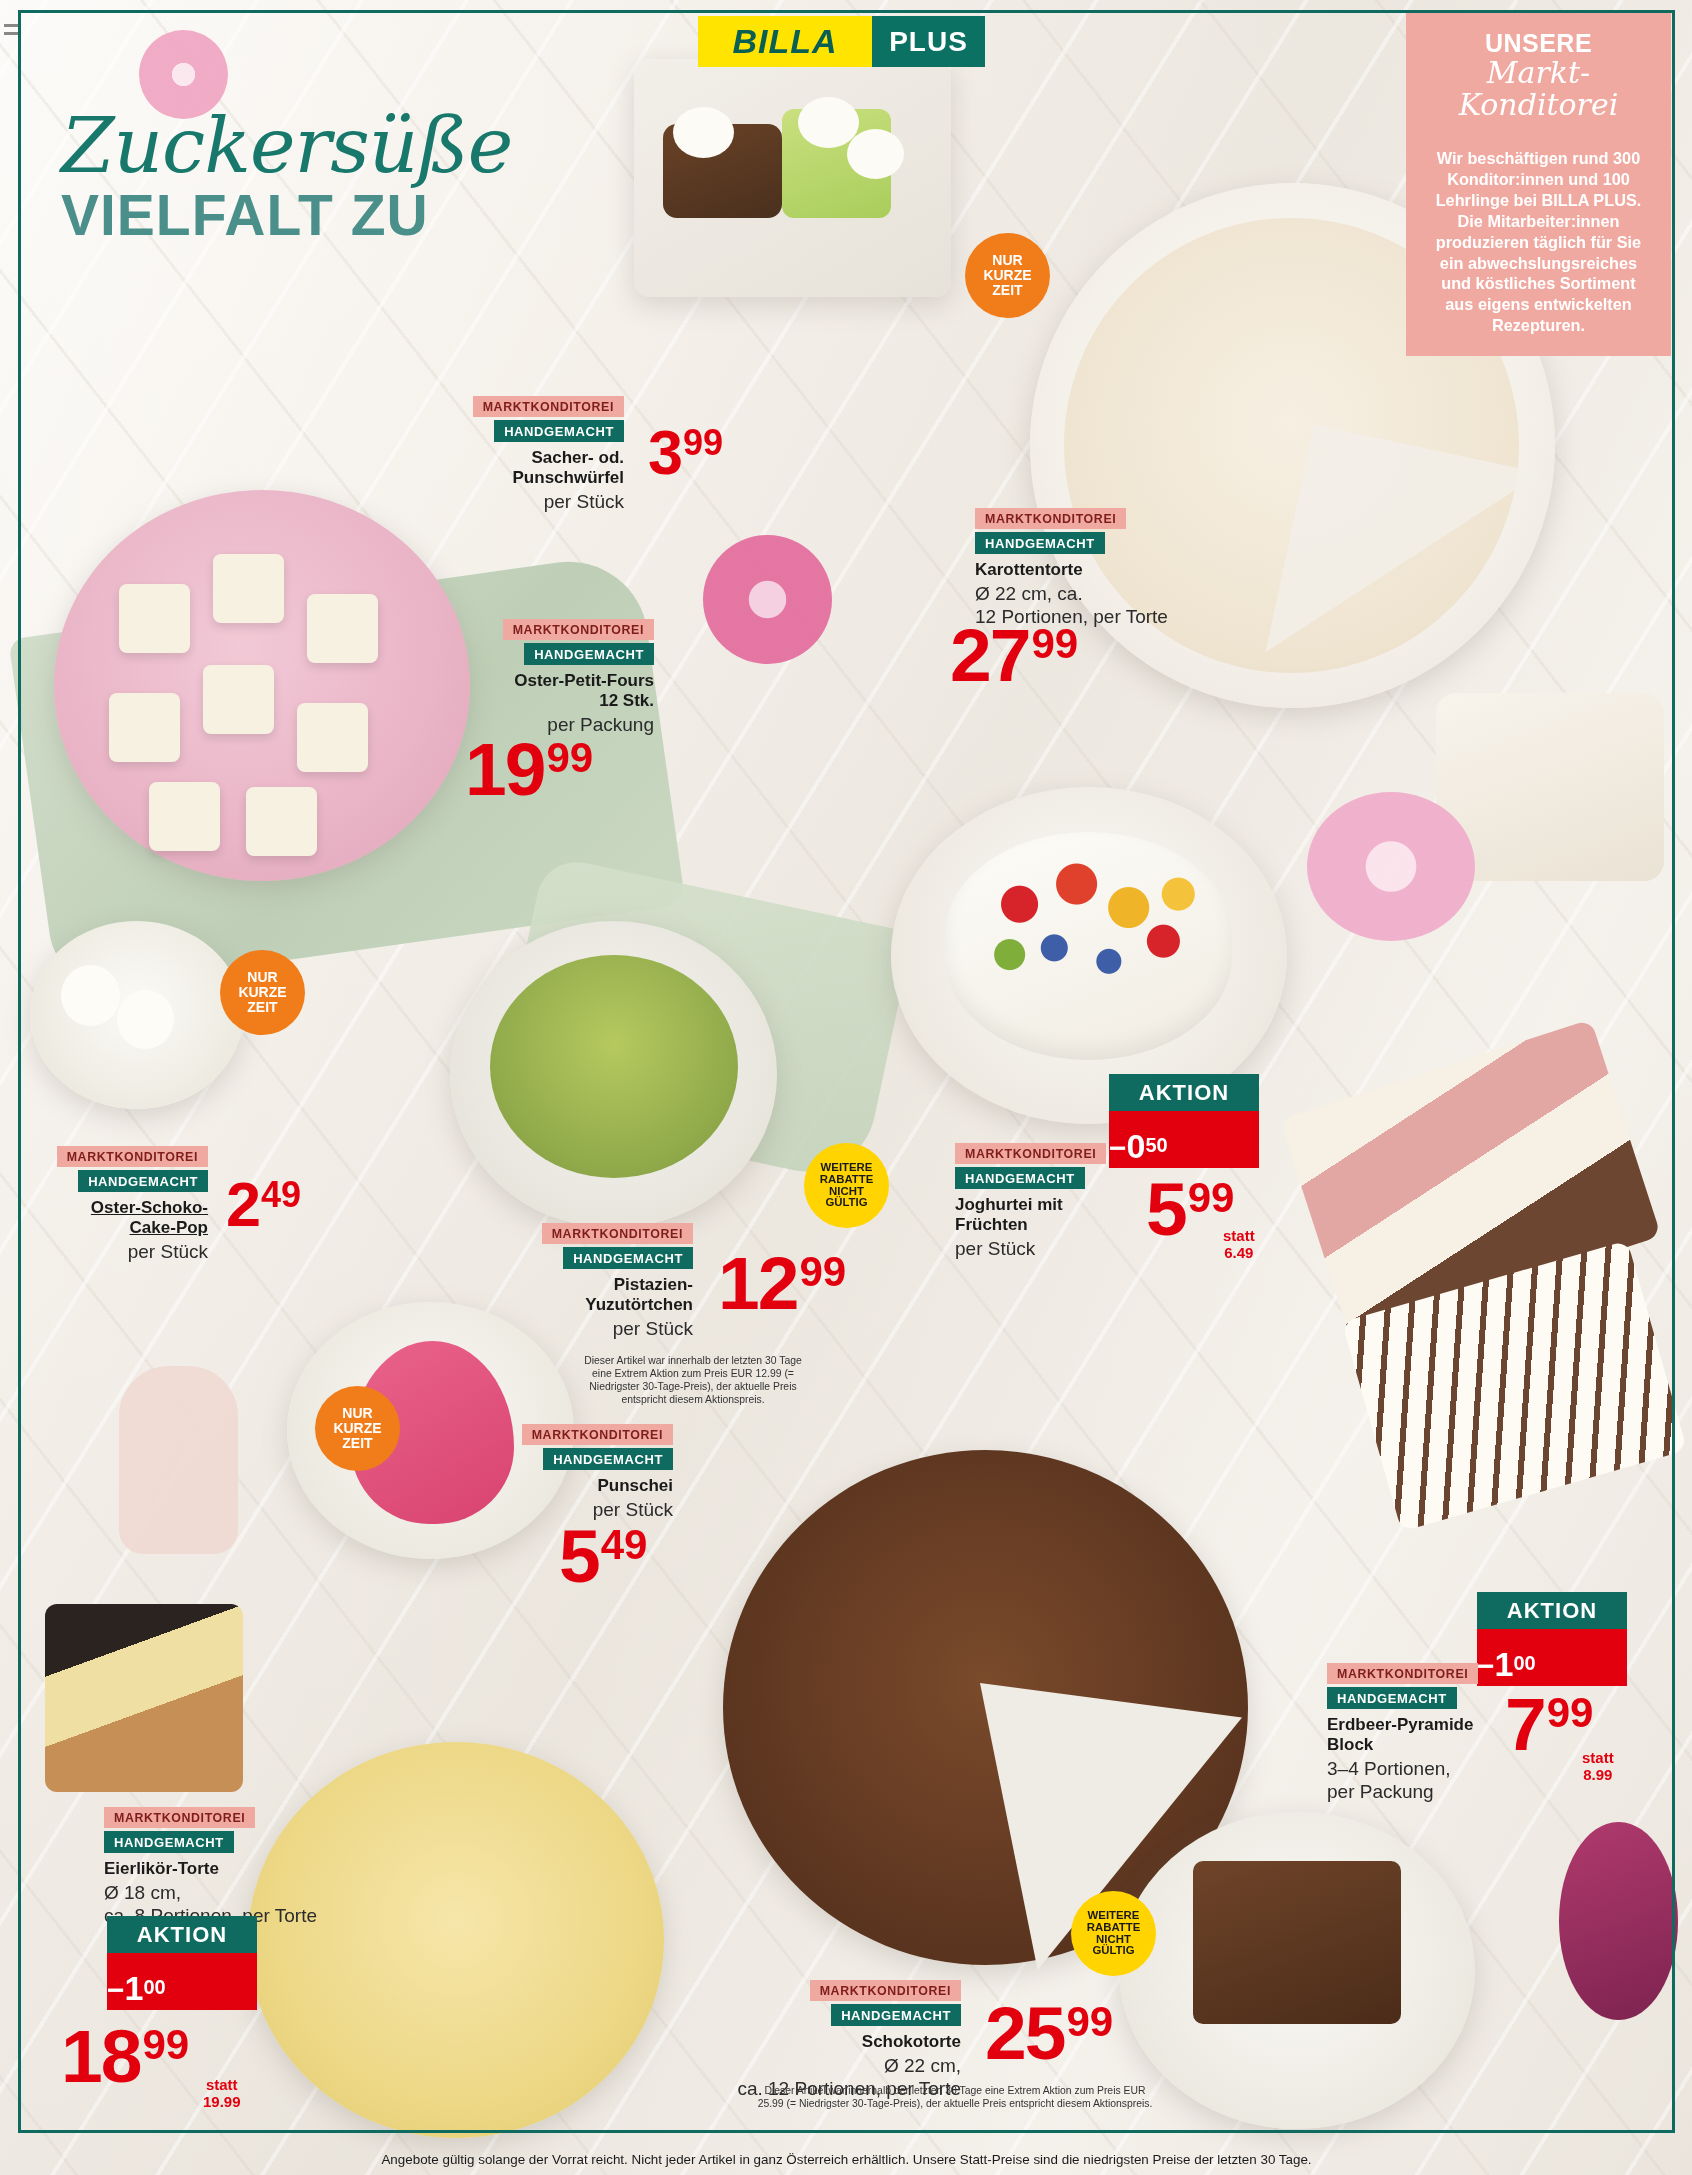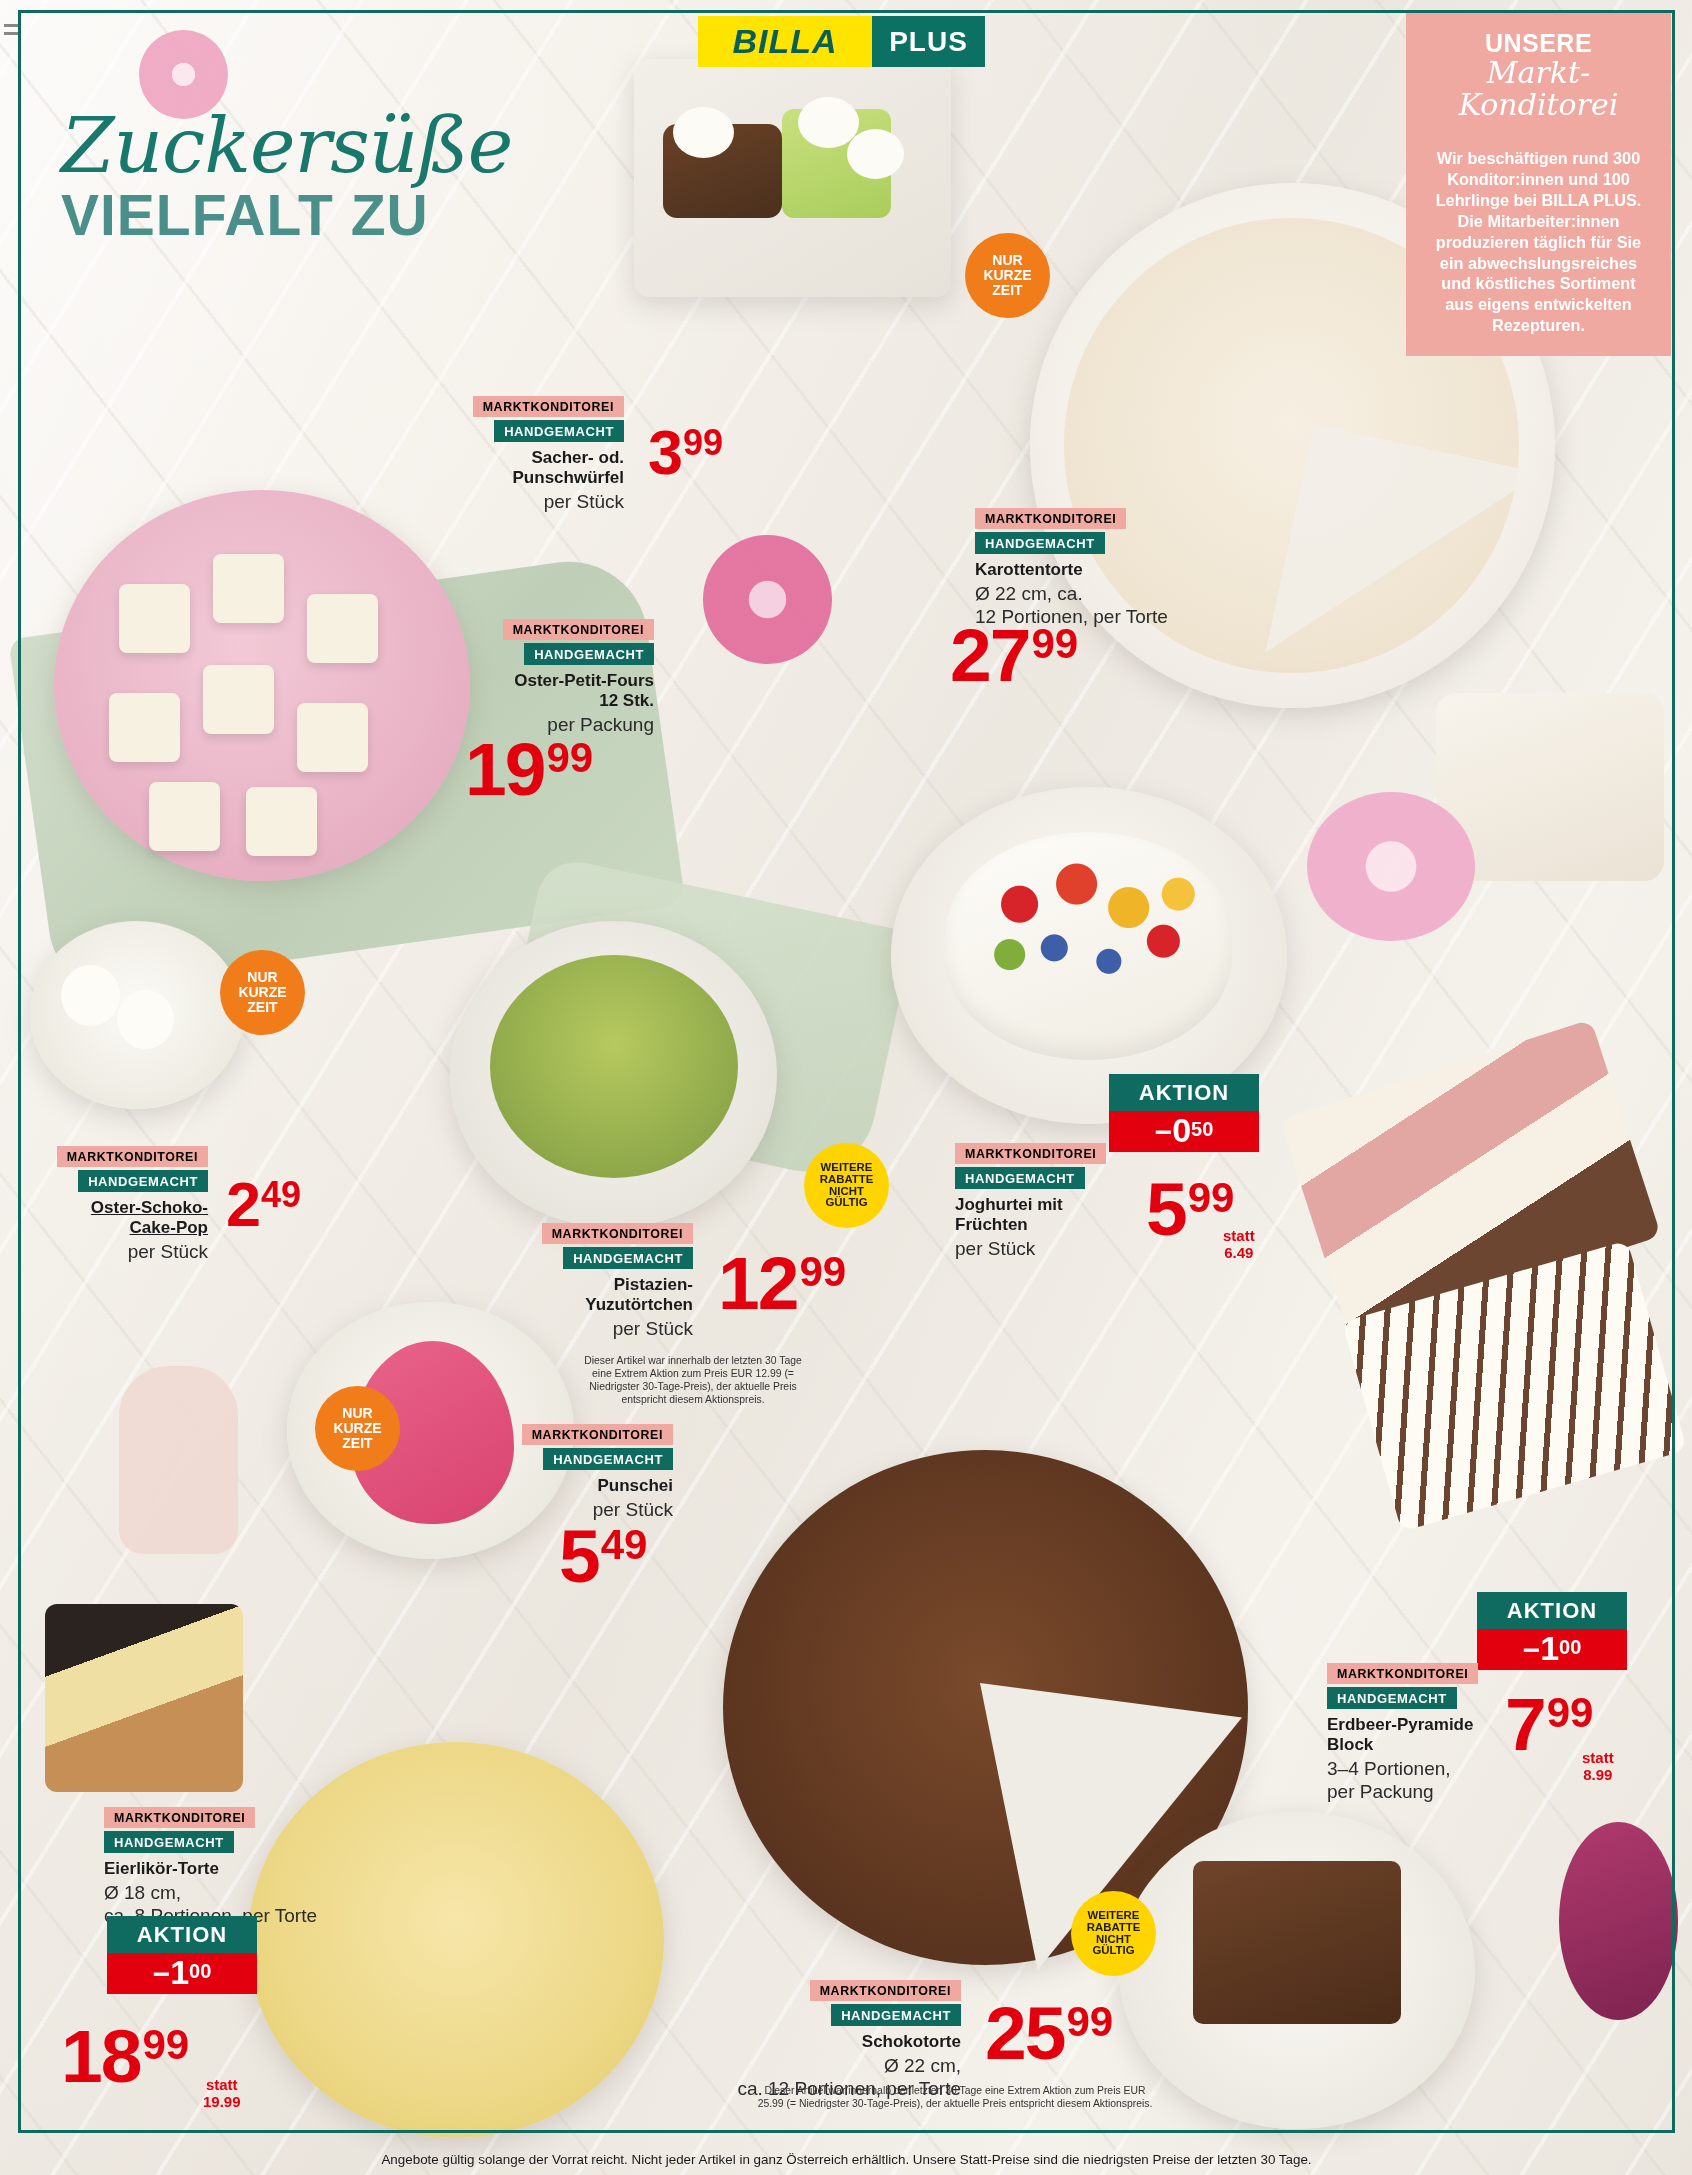--- a/index.html
+++ b/index.html
@@ -160,21 +160,21 @@
     font-size: 16.3px;
     line-height: 1.28;
     margin-top: 28px;
     font-weight: bold;
   }
   
   .tagstack { position: absolute; }
   .tag-mk {
     display: inline-block;
     background: #f0a9a0;
-    color: #000000;
+    color: #7f1d1d;
     font-size: 12.4px;
     font-weight: 700;
     letter-spacing: 0.6px;
     padding: 4px 10px 3px;
   }
   .tag-hm {
     display: inline-block;
     background: #0f6b5f;
     color: #ffffff;
     font-size: 13px;
@@ -228,22 +228,22 @@
     color: #fff;
     font-size: 22px;
     font-weight: 800;
     letter-spacing: 1px;
     text-align: center;
     padding: 6px 0 5px;
   }
   .aktion .bot {
     background: #e2000f;
     color: #fff;
-    text-align: center;
-    padding: 4px 0 6px;
+    text-align: left;
+    padding: 20px 0 6px;
     font-weight: 800;
     line-height: 0.9;
   }
   .aktion .bot .m { font-size: 30px; }
   .aktion .bot .i { font-size: 34px; }
   .aktion .bot .d { font-size: 20px; vertical-align: super; }
   
   .sticker {
     position: absolute;
     border-radius: 50%;

